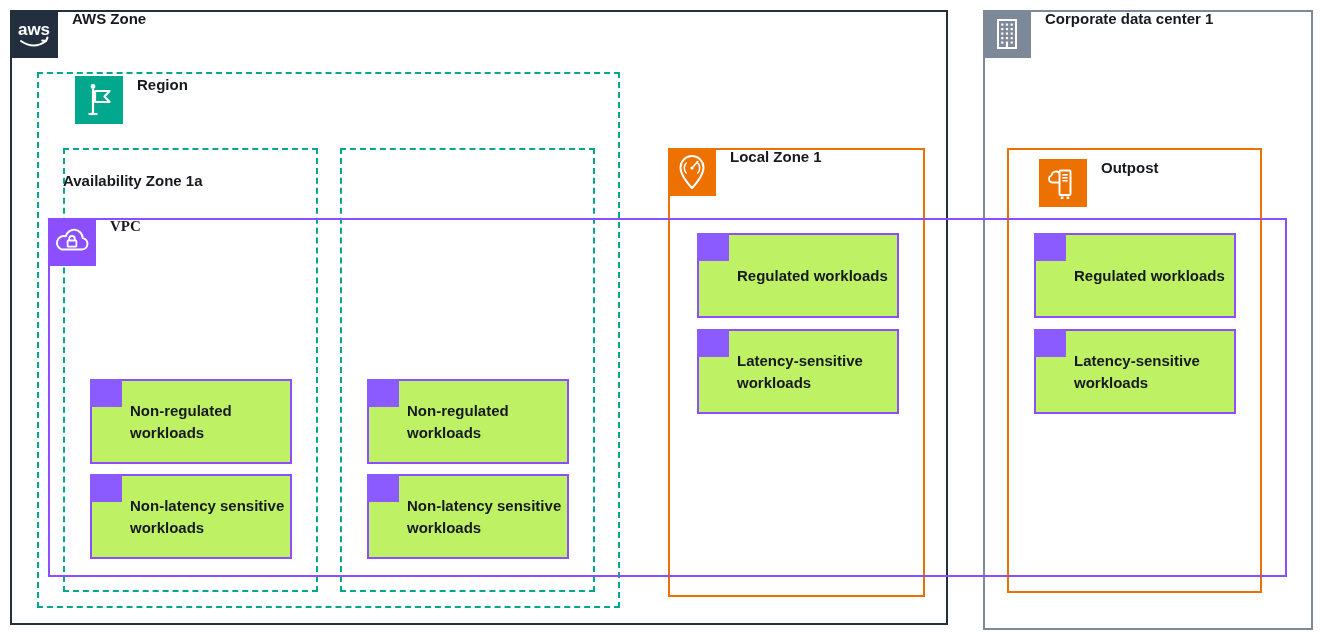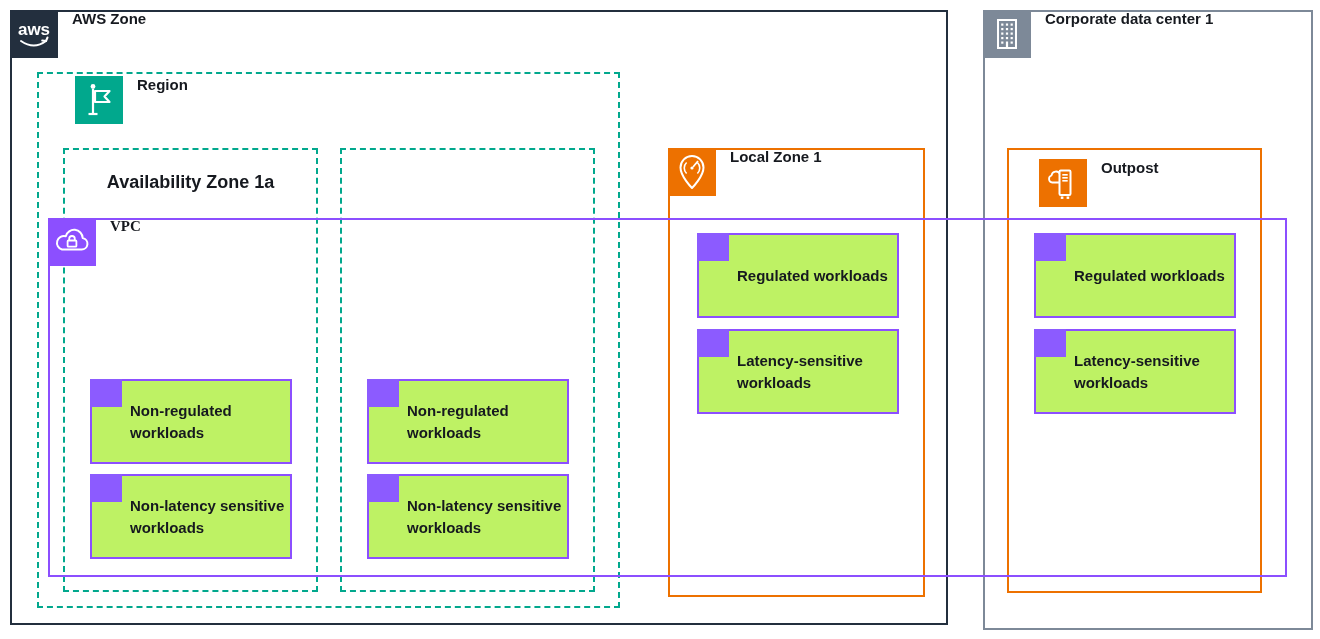--- a/index.html
+++ b/index.html
@@ -26,21 +26,21 @@
   .ibox.orange { background:#ED7100; }
   .ibox.gray   { background:#7D8998; }
 
   .h-awscloud  { left:10px;  top:10px;  }
   .h-region    { left:35px;  top:76px;margin-left:40px;  }
   .h-vpc       { left:48px;  top:218px;font-family:Liberation Serif, serif; }
   .h-localzone { left:668px; top:148px; }
   .h-corpdc    { left:983px; top:10px;  }
   .h-outpost   { left:1007px;top:159px;padding-left:32px; }
 
-  .azlabel { position:absolute; z-index:4; text-align:center; font-weight:bold; font-size:18px; color:#16191F; }
+  .azlabel { position:absolute; z-index:4; text-align:left; font-weight:bold; font-size:15px; color:#16191F; }
   .l-az1a { left:63px;  top:172px; width:255px; }
   .l-az1b { left:340px; top:172px; width:255px; }
 
   .card { position:absolute; width:202px; height:85px; background:#bef264;
     border:2px solid #8C4FFF; z-index:8; }
   .card .corner { position:absolute; top:-2px; left:-2px; width:32px; height:28px; background:#8C5BFF; }
   .card .ctext { position:absolute; left:38px; top:0; width:158px; height:100%;
     display:flex; align-items:center; font-weight:bold; font-size:15px; line-height:22px; color:#16191F; }
 
   .c-az1a-1 { left:90px;  top:379px; }

